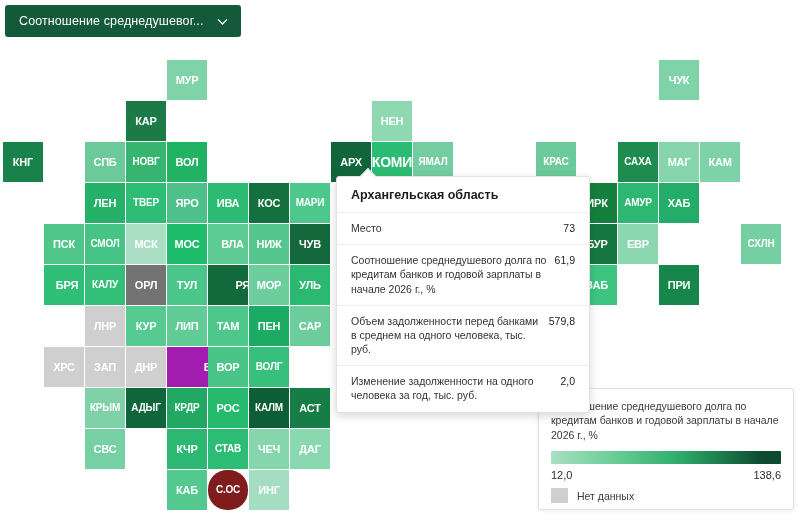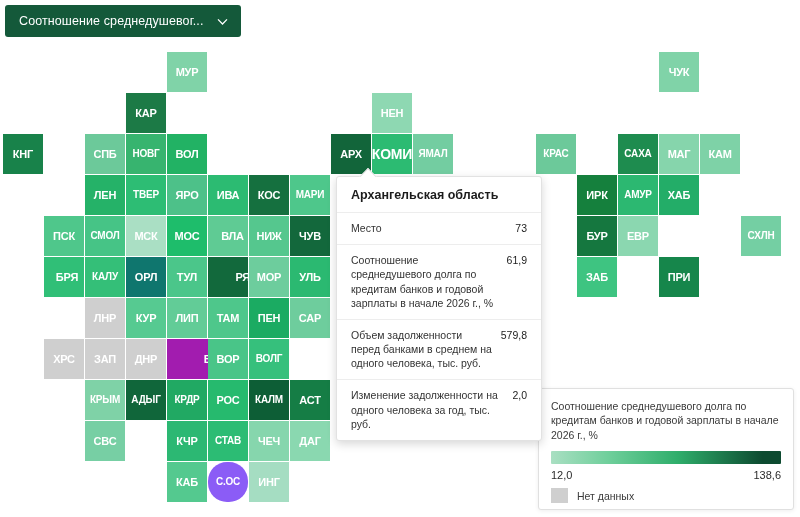--- a/index.html
+++ b/index.html
@@ -14,32 +14,32 @@
     position:absolute;left:5px;top:5px;height:32px;
     background:#14593a;color:#ffffff;border-radius:3px;
     display:flex;align-items:center;gap:12px;
     padding:0 12px 0 14px;box-sizing:border-box;
     font-size:12.5px;letter-spacing:.1px;cursor:pointer;user-select:none;
   }
   #selector .sel-label{white-space:nowrap;}
   .chev{width:13px;height:13px;flex:0 0 auto;display:block;}
   .chev svg{display:block;}
   
-  #map{position:absolute;left:0;top:8px;width:800px;height:371px;}
+  #map{position:absolute;left:0;top:16px;width:800px;height:371px;}
   .tile{
     position:absolute;width:40px;height:40px;
     display:flex;align-items:center;justify-content:center;
     color:#ffffff;font-size:11px;font-weight:bold;letter-spacing:-.2px;
     box-sizing:border-box;overflow:hidden;cursor:pointer;
     text-align:center;line-height:1;
   }
   .tile.nd{color:#ffffff;}
   
   #tooltip{
-    position:absolute;left:336px;top:176px;width:206px;
+    position:absolute;left:336px;top:176px;width:254px;
     background:#ffffff;border:1px solid #e2e2e2;border-radius:3px;
     box-shadow:0 3px 10px rgba(0,0,0,.16);
     box-sizing:border-box;z-index:40;
   }
   #tooltip .tip-arrow{
     position:absolute;top:-9px;left:22px;width:18px;height:9px;overflow:hidden;
   }
   #tooltip .tip-arrow:after{
     content:"";position:absolute;left:2px;top:3px;width:13px;height:13px;
     background:#ffffff;border-left:1px solid #e2e2e2;border-top:1px solid #e2e2e2;
@@ -110,21 +110,21 @@
     <div class="tile" style="left: 126px; top: 208px; background: rgb(170, 223, 196);">МСК</div>
     <div class="tile" style="left: 167px; top: 208px; background: rgb(30, 189, 107);">МОС</div>
     <div class="tile" style="left: 208px; top: 208px; background: rgb(95, 203, 148); padding-left: 9px;">ВЛА</div>
     <div class="tile" style="left: 249px; top: 208px; background: rgb(85, 199, 142);">НИЖ</div>
     <div class="tile" style="left: 290px; top: 208px; background: rgb(19, 104, 60);">ЧУВ</div>
     <div class="tile" style="left: 577px; top: 208px; background: rgb(21, 119, 63);">БУР</div>
     <div class="tile" style="left: 618px; top: 208px; background: rgb(139, 215, 176);">ЕВР</div>
     <div class="tile" style="left: 741px; top: 208px; background: rgb(116, 207, 163); font-size: 10px;">СХЛН</div>
     <div class="tile" style="left: 44px; top: 249px; background: rgb(48, 191, 119); padding-left: 6px;">БРЯ</div>
     <div class="tile" style="left: 85px; top: 249px; background: rgb(52, 191, 120); font-size: 10px;">КАЛУ</div>
-    <div class="tile" style="left: 126px; top: 249px; background: #0f766e; text-align: right;">ОРЛ</div>
+    <div class="tile" style="left: 126px; top: 249px; background: #737373; text-align: right;">ОРЛ</div>
     <div class="tile" style="left: 167px; top: 249px; background: rgb(75, 198, 138);">ТУЛ</div>
     <div class="tile" style="left: 208px; top: 249px; background: rgb(18, 105, 60); padding-left: 36px;">РЯЗ</div>
     <div class="tile" style="left: 249px; top: 249px; background: rgb(109, 205, 157);">МОР</div>
     <div class="tile" style="left: 290px; top: 249px; background: rgb(43, 185, 113);">УЛЬ</div>
     <div class="tile" style="left: 577px; top: 249px; background: rgb(62, 196, 129);">ЗАБ</div>
     <div class="tile" style="left: 659px; top: 249px; background: rgb(22, 134, 75); text-align: right;">ПРИ</div>
     <div class="tile nd" style="left: 85px; top: 290px; background: rgb(207, 207, 207);">ЛНР</div>
     <div class="tile" style="left: 126px; top: 290px; background: rgb(86, 202, 145);">КУР</div>
     <div class="tile" style="left: 167px; top: 290px; background: rgb(98, 204, 151);">ЛИП</div>
     <div class="tile" style="left: 208px; top: 290px; background: rgb(78, 199, 139);">ТАМ</div>
@@ -141,21 +141,21 @@
     <div class="tile" style="left: 167px; top: 372px; background: rgb(33, 169, 99); font-size: 10px;">КРДР</div>
     <div class="tile" style="left: 208px; top: 372px; background: rgb(38, 186, 110);">РОС</div>
     <div class="tile" style="left: 249px; top: 372px; background: rgb(13, 94, 54); font-size: 10px;">КАЛМ</div>
     <div class="tile" style="left: 290px; top: 372px; background: rgb(21, 125, 69);">АСТ</div>
     <div class="tile" style="left: 85px; top: 413px; background: rgb(119, 207, 164);">СВС</div>
     <div class="tile" style="left: 167px; top: 413px; background: rgb(44, 184, 115);">КЧР</div>
     <div class="tile" style="left: 208px; top: 413px; background: rgb(44, 188, 116); font-size: 10px;">СТАВ</div>
     <div class="tile" style="left: 249px; top: 413px; background: rgb(134, 214, 173);">ЧЕЧ</div>
     <div class="tile" style="left: 290px; top: 413px; background: rgb(138, 216, 176);">ДАГ</div>
     <div class="tile" style="left: 167px; top: 454px; background: rgb(84, 201, 143);">КАБ</div>
-    <div class="tile" style="left: 208px; top: 454px; background: #8b5cf6; font-size: 10px; border-radius: 19px;">С.ОС</div>
+    <div class="tile" style="left: 208px; top: 454px; background: #7f1d1d; font-size: 10px; border-radius: 19px;">С.ОС</div>
     <div class="tile" style="left: 249px; top: 454px; background: rgb(165, 221, 194);">ИНГ</div>
   </div>
 
 <div id="selector" style="background: rgb(20, 89, 58);">
   <span class="sel-label">Соотношение среднедушевог...</span>
   <span class="chev">
     <svg viewBox="0 0 13 13" width="13" height="13">
         <path d="M2 4.4 L6.5 9 L11 4.4" fill="none" stroke="#ffffff" stroke-width="1.3"></path>
       </svg>
   </span>

